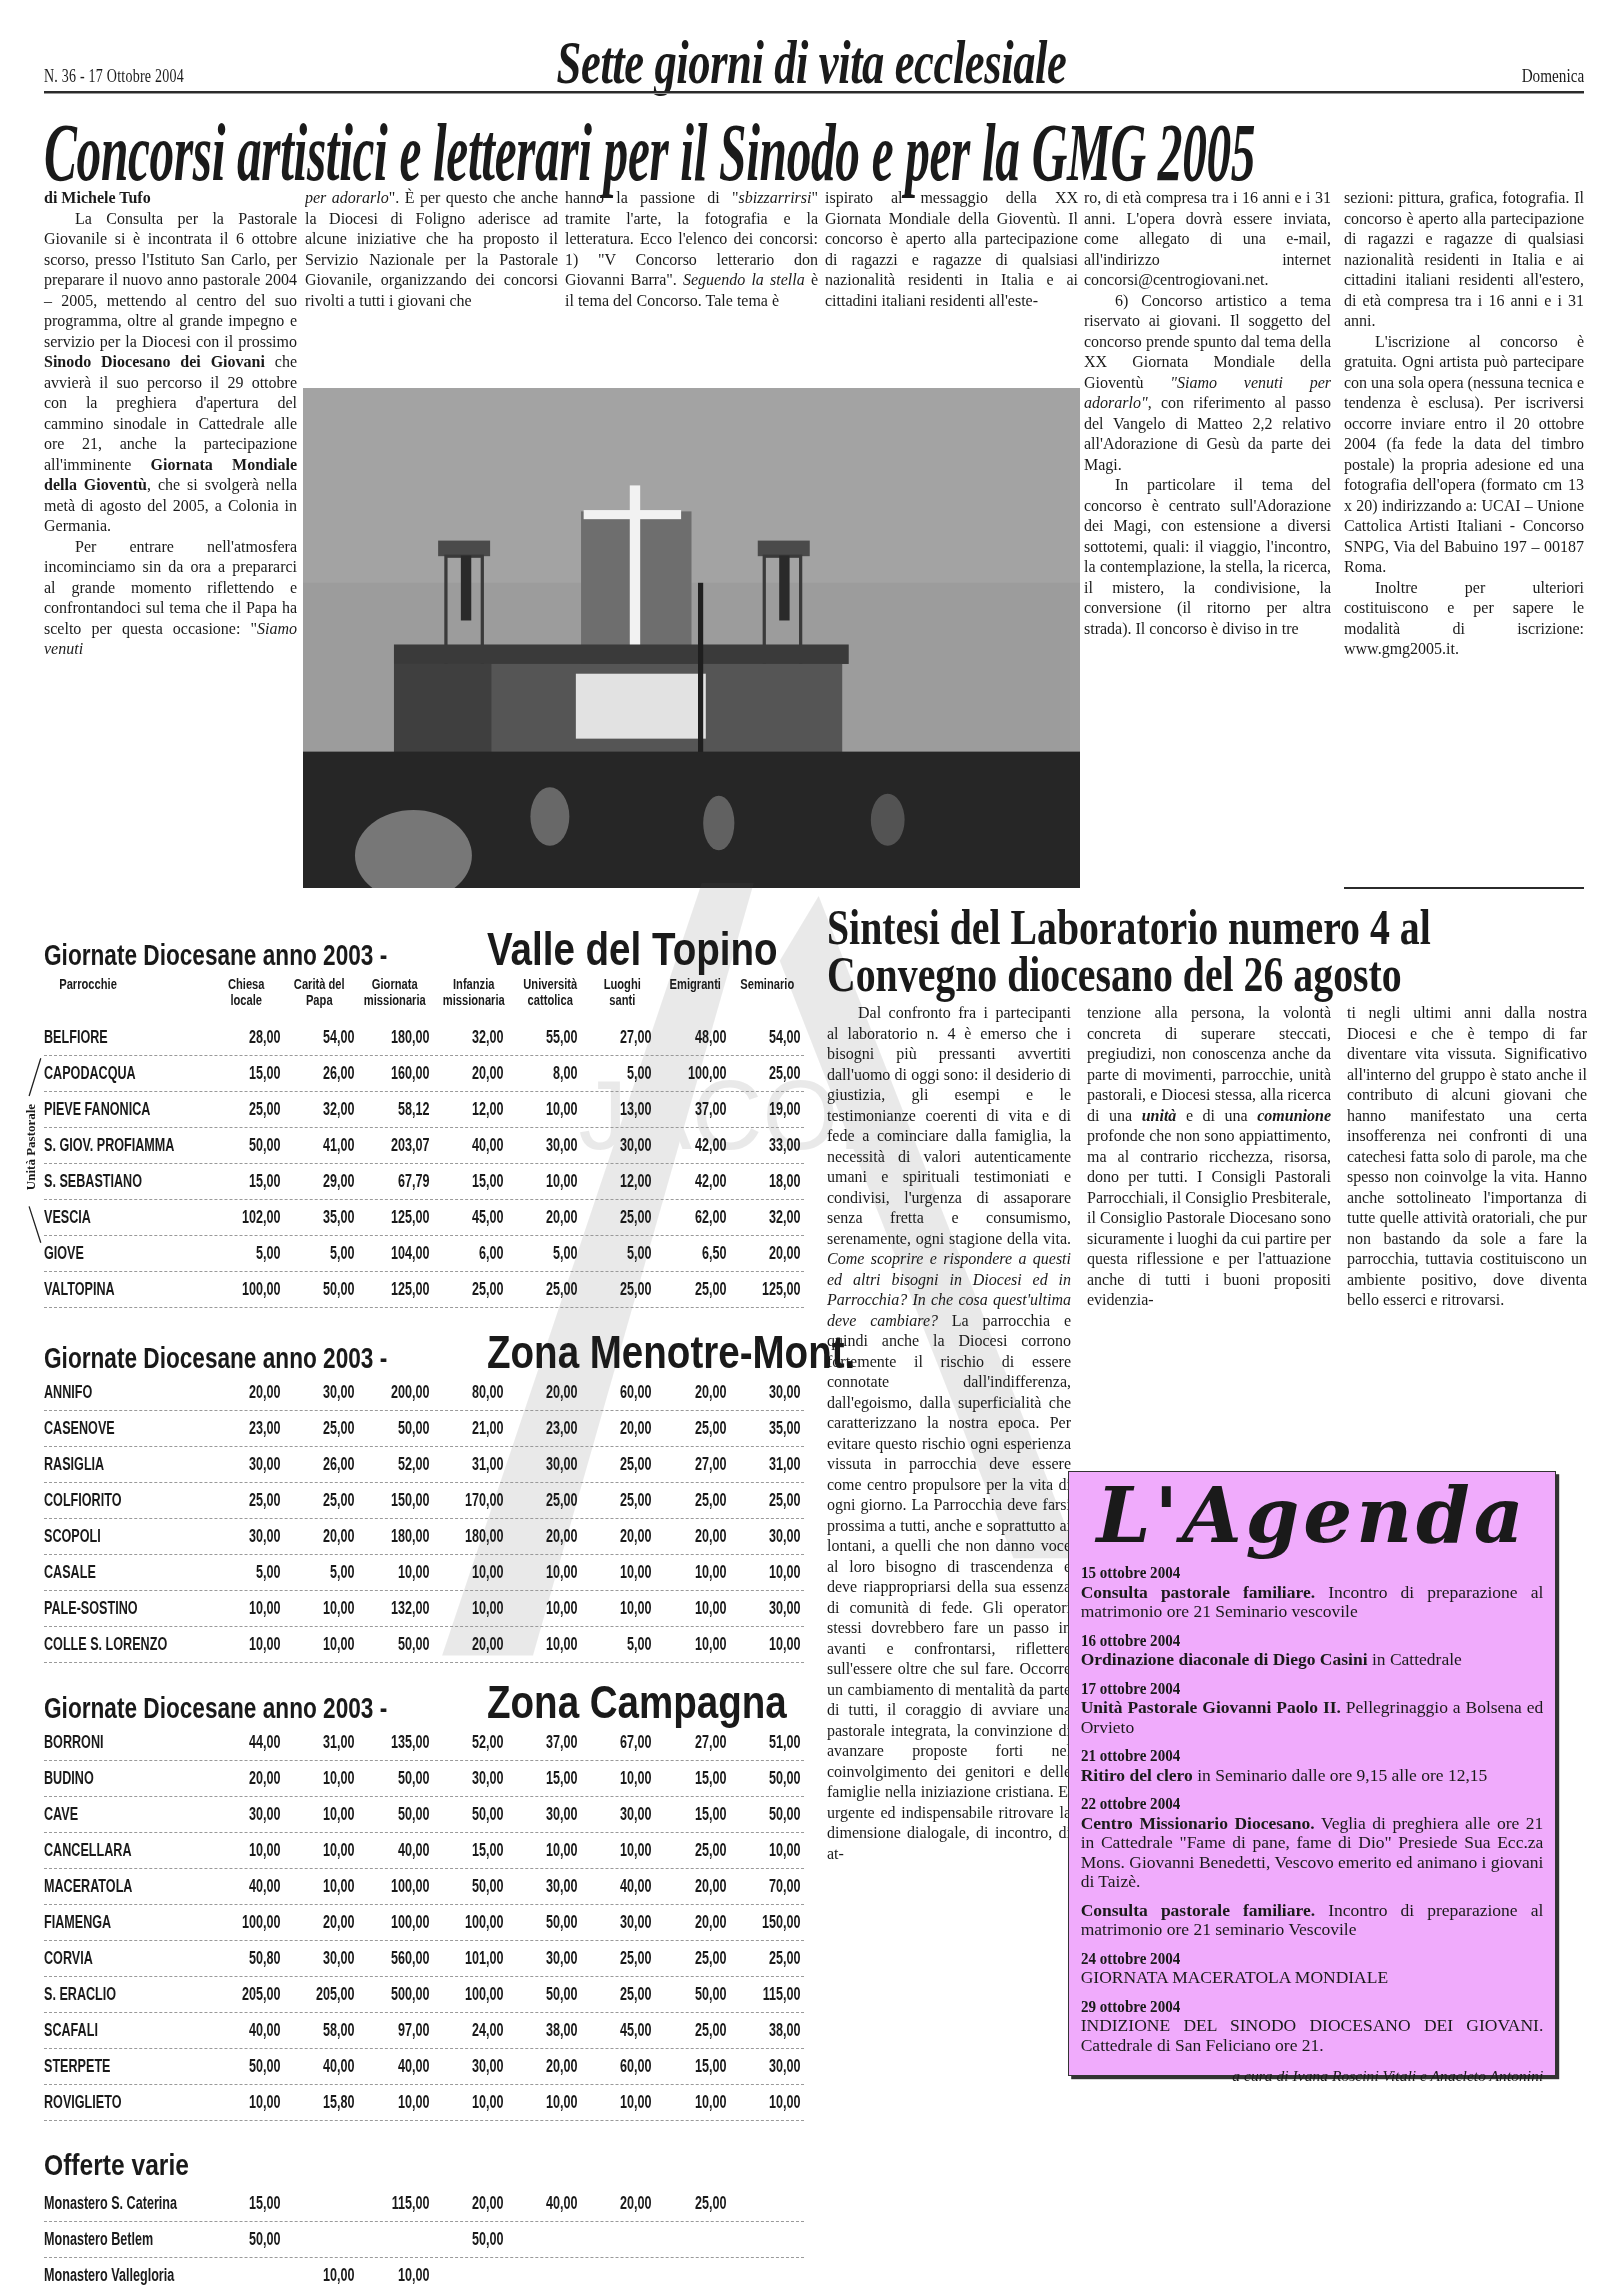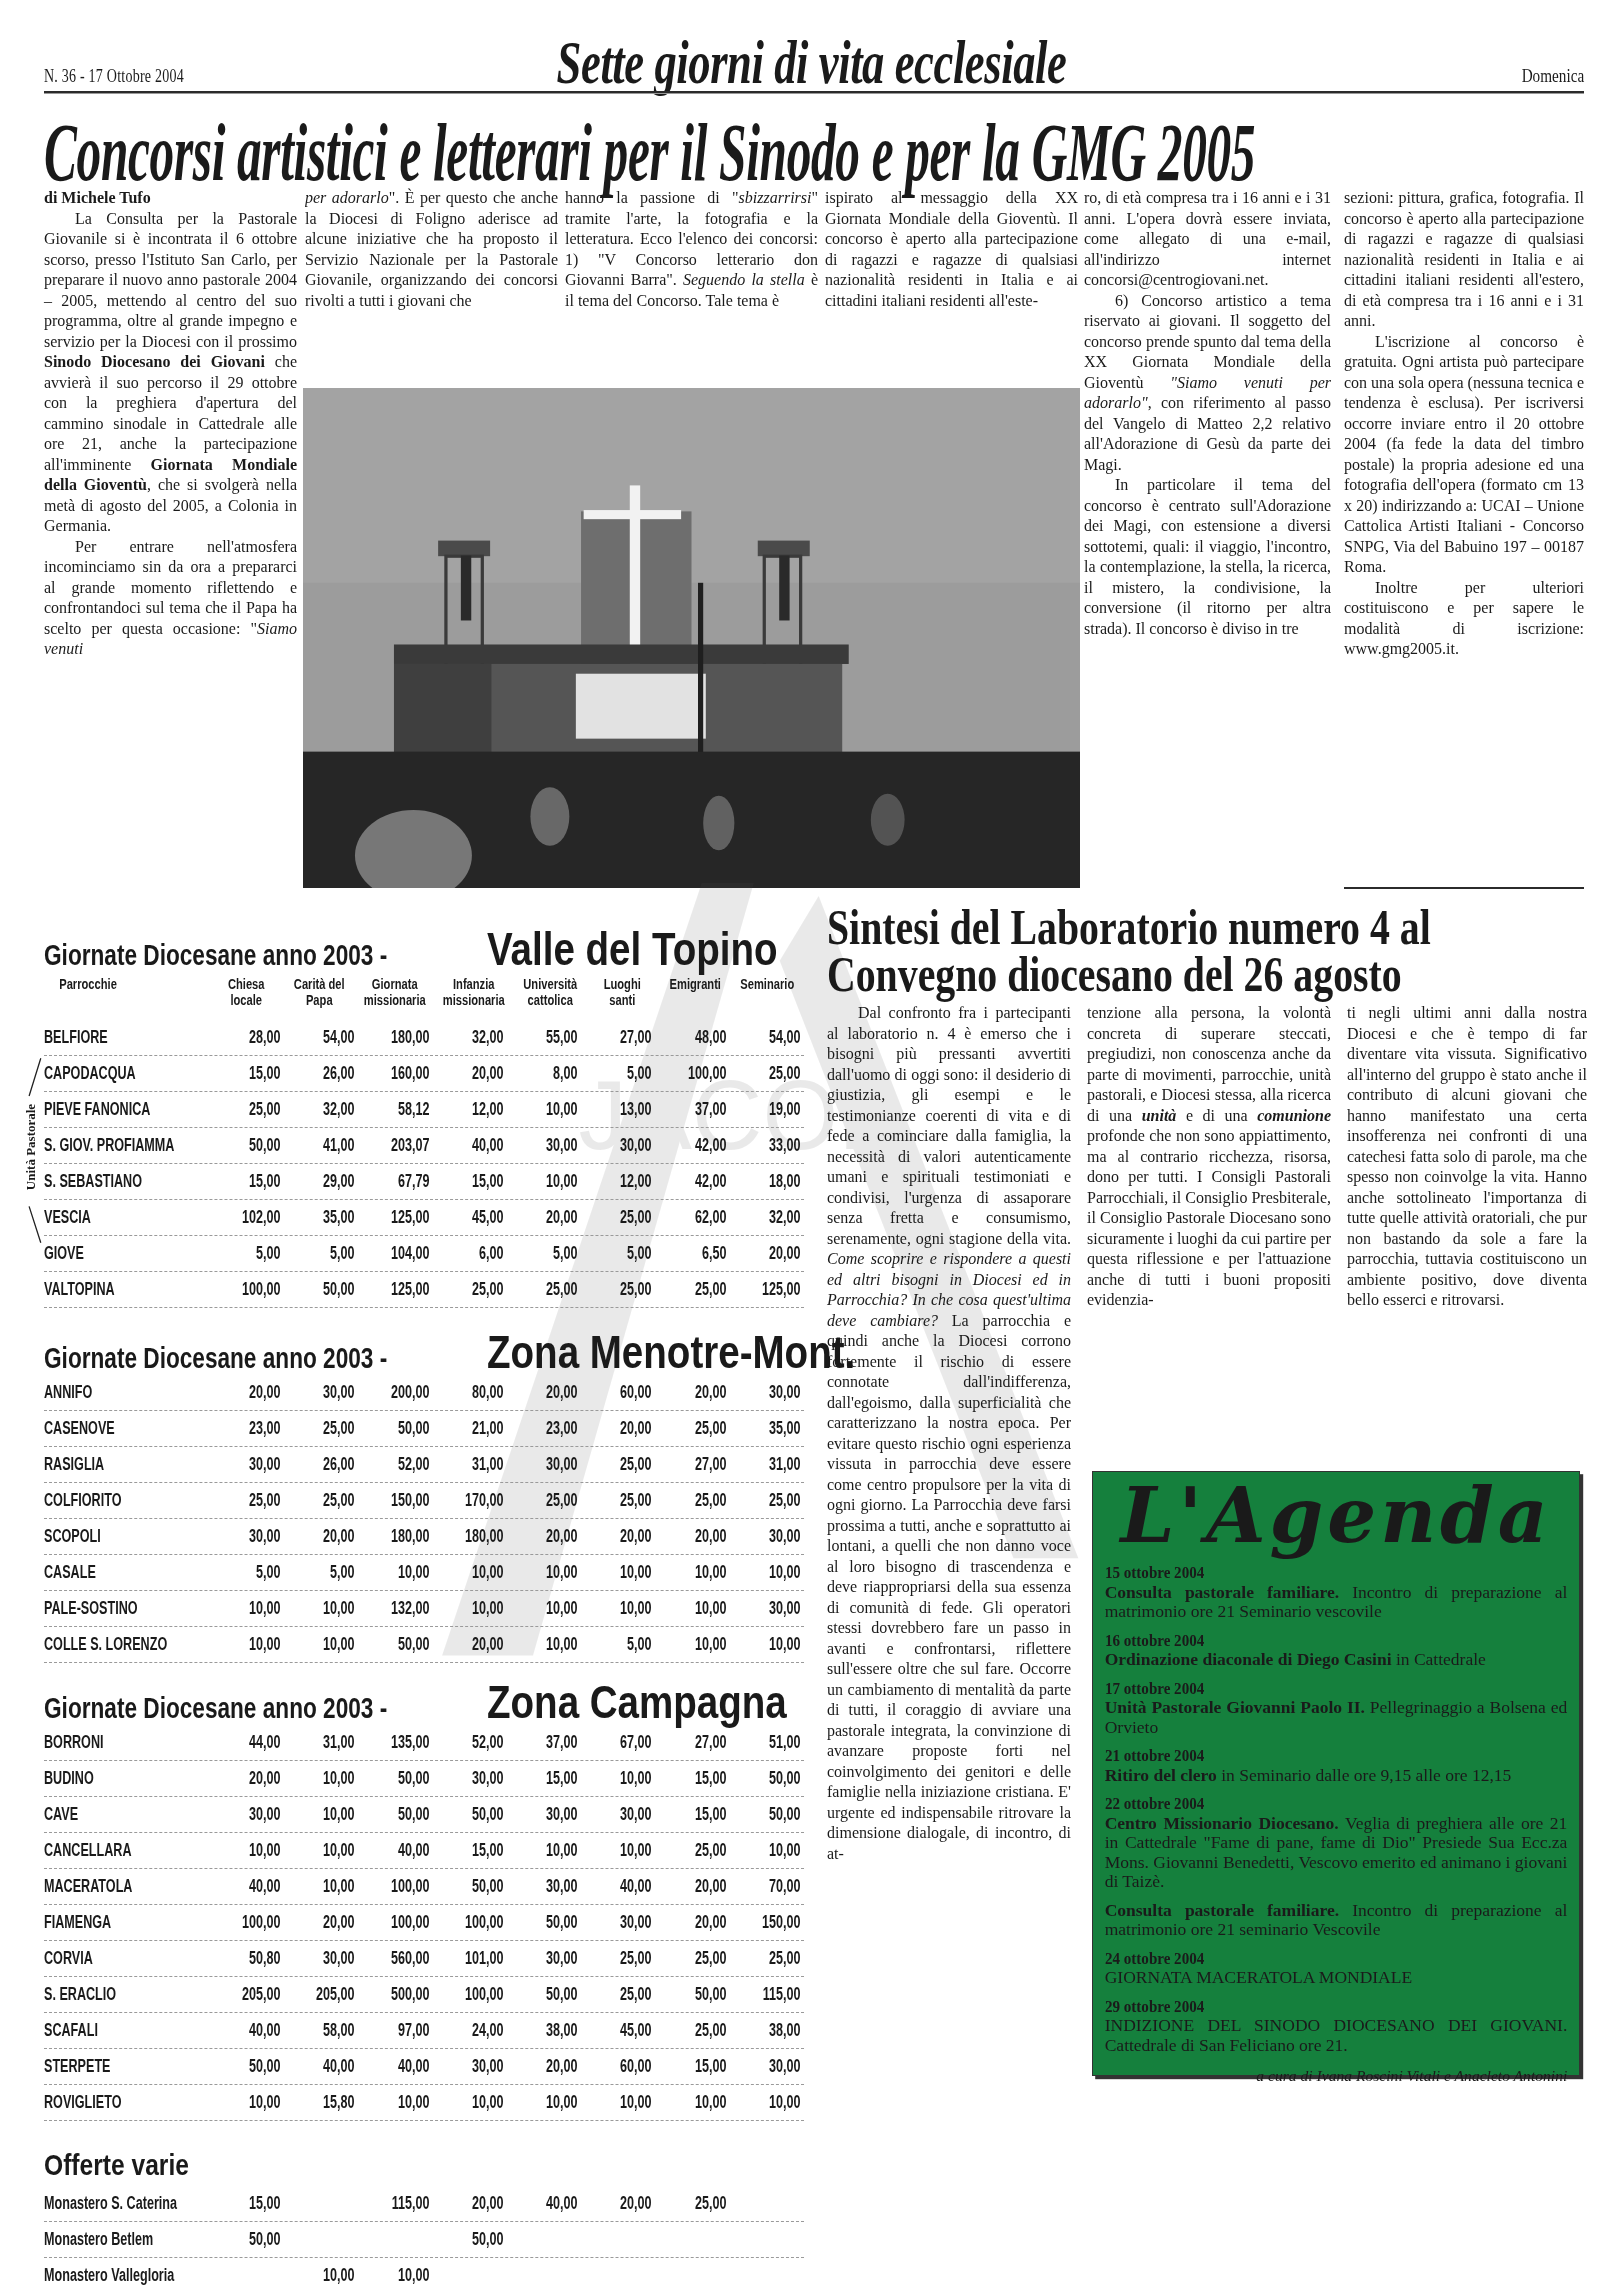--- a/index.html
+++ b/index.html
@@ -59,21 +59,21 @@
   
   .watermark { left:364px; top:844px; width:747px; height:844px; opacity:0.12; pointer-events:none; }
 
   
   .sintesi-title { left:827px; top:904px; width:760px; font-size:51px; font-weight:bold; line-height:47px; transform:scaleX(0.78); transform-origin:left top; white-space:nowrap; }
   .s1 { left:827px; top:1003px; width:244px; }
   .s2 { left:1087px; top:1003px; width:244px; }
   .s3 { left:1347px; top:1003px; width:240px; }
 
   
-  .agenda { left:1092px; top:1471px; width:488px; height:605px; background:#15803d; border:1.3px solid #333; box-shadow:3.2px 3.2px 0 #333; padding:0 11.7px; box-sizing:border-box; }
+  .agenda { left:1068px; top:1471px; width:488px; height:605px; background:#f0abfc; border:1.3px solid #333; box-shadow:3.2px 3.2px 0 #333; padding:0 11.7px; box-sizing:border-box; }
   .agenda-title { text-align:center; font-size:77px; font-weight:bold; font-style:italic; margin-top:5.2px; line-height:77px; letter-spacing:3.9px; font-family:"DejaVu Serif", serif; }
   .ag-item { font-size:17.5px; line-height:19.5px; margin-top:9px; text-align:justify; }
   .ag-date { font-weight:bold; transform:scaleX(0.86); transform-origin:left; display:inline-block; }
   .ag-item b { font-weight:bold; }
   .ag-credit { text-align:right; font-style:italic; font-size:15.6px; margin-top:11.7px; }
 </style>
 </head>
 <body>
 
 <div class="abs mast-left">N. 36 - 17 Ottobre 2004</div>

